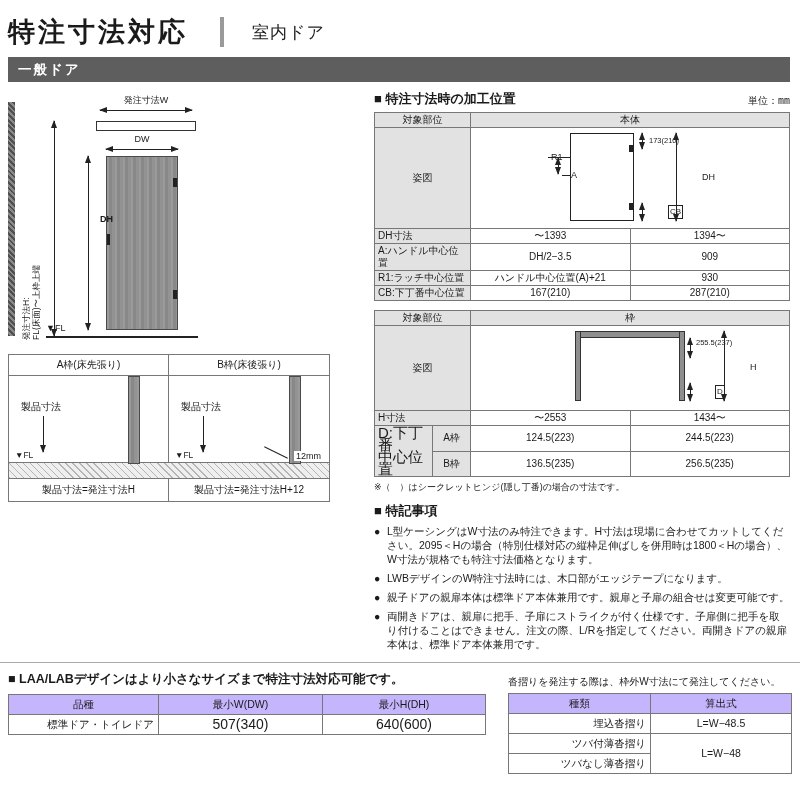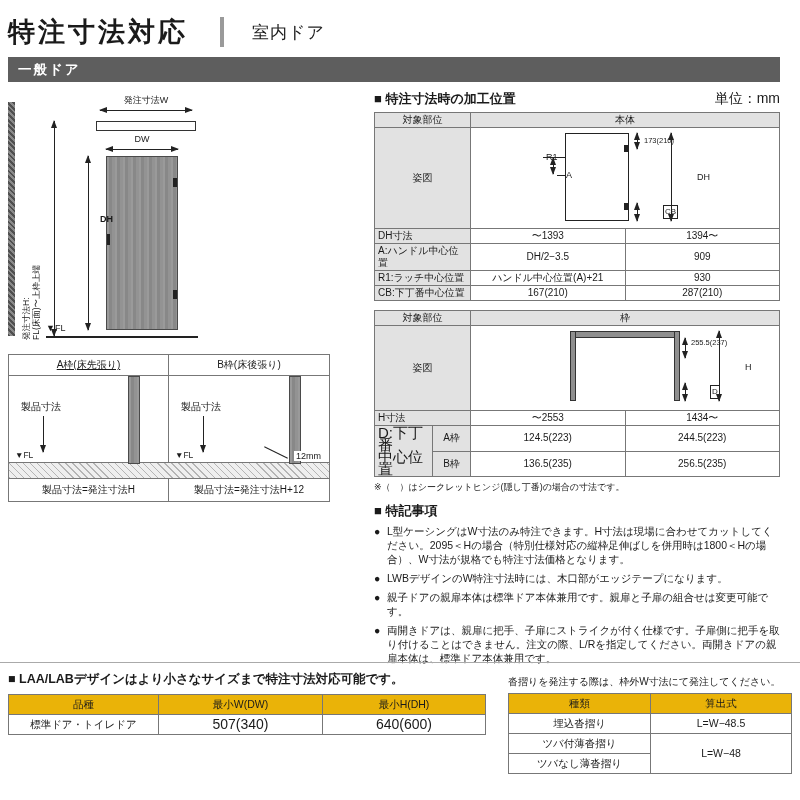--- a/index.html
+++ b/index.html
@@ -1,36 +1,36 @@
 <!DOCTYPE html>
 <html><head>
 <meta charset="utf-8">
 <style>
   html,body { margin:0; padding:0; }
   body {
     width:800px; height:800px; background:#ffffff; color:#1a1a1a;
     font-family:"Liberation Sans","DejaVu Sans",sans-serif;
     overflow:hidden; position:relative;
   }
-  .page { position:relative; width:800px; height:800px; padding:10px 20px 0 8px; box-sizing:border-box; }
+  .page { position:relative; width:800px; height:800px; padding:10px 10px 0 8px; box-sizing:border-box; }
 
   
   .top { display:flex; align-items:center; height:44px; }
   .top h1 { margin:0; font-size:27px; font-weight:bold; letter-spacing:3px; }
   .vdiv { width:4px; height:30px; background:#9a9a9a; margin:0 28px 0 32px; }
   .subtitle { font-size:17px; letter-spacing:1px; }
   .category-bar { margin-top:3px; background:#5e5e5e; color:#fff; height:25px; line-height:25px;
     padding-left:10px; font-size:13.5px; font-weight:bold; letter-spacing:2px; }
 
   
   .main { display:flex; margin-top:8px; }
   .col-left { width:352px; flex:none; }
   .col-right { flex:1; margin-left:14px; min-width:0; }
   .sec-h { font-size:13px; font-weight:bold; margin:0 0 4px 0; }
-  .unit { font-size:14px; }
+  .unit { font-size:10px;font-family:Liberation Mono, monospace; }
 
   
   .dimv { position:absolute; width:0; border-left:1px solid #222; }
   .dimv:before, .dimv:after { content:""; position:absolute; left:-4px;
     border-left:3.5px solid transparent; border-right:3.5px solid transparent; }
   .dimv:before { top:-1px; border-bottom:8px solid #222; }
   .dimv:after  { bottom:-1px; border-top:8px solid #222; }
   .dimh { position:absolute; height:0; border-top:1px solid #222; }
   .dimh:before, .dimh:after { content:""; position:absolute; top:-4px;
     border-top:3.5px solid transparent; border-bottom:3.5px solid transparent; }
@@ -55,21 +55,21 @@
   .of-door { position:absolute; left:98px; top:62px; width:72px; height:174px; box-sizing:border-box; }
   .of-handle { position:absolute; left:99px; top:140px; width:3px; height:11px; background:#222; }
   .of-hinge { position:absolute; left:165px; width:4px; height:9px; background:#222; }
   .of-floor { position:absolute; left:38px; top:242px; width:152px; height:2px; background:#222; }
   .of-fl { position:absolute; left:38px; top:229px; font-size:9px; }
 
   
   .fc { position:relative; width:320px; margin-top:8px; border:1px solid #777; }
   .fc-grid { display:flex; }
   .fc-col { width:50%; box-sizing:border-box; }
-  .fc-col.first { border-right:1px solid #777;text-decoration:underline; }
+  .fc-col.first { border-right:1px solid #777; }
   .fc-head { border-bottom:1px solid #777; text-align:center; font-size:10px; padding:3px 0; }
   .fc-body { position:relative; height:86px; }
   .fc-prod { position:absolute; left:12px; top:24px; font-size:10px; }
   .fc-strip { position:absolute; right:28px; top:0; width:10px; height:100%; }
   .fc-fl { position:absolute; left:6px; bottom:2px; font-size:8.5px; }
   .fc-floor { height:15px; border-top:1px solid #777; }
   .fc-formula { display:flex; border-top:1px solid #777; }
   .fc-formula > div { width:50%; box-sizing:border-box; text-align:center; font-size:10px; padding:4px 0; }
   .fc-formula > div.first { border-right:1px solid #777; }
   .mm12 { position:absolute; right:6px; bottom:40px; font-size:9px; background:#fff; padding:0 2px; z-index:2; }
@@ -105,23 +105,23 @@
 
   
   .bottom { position:absolute; left:0; right:0; top:662px; border-top:1px solid #aaa;
     padding:8px 8px 0 8px; display:flex; box-sizing:border-box; }
   .b-left { width:478px; flex:none; }
   .b-right { flex:1; margin-left:22px; min-width:0; }
   .b-h { font-size:12.5px; font-weight:bold; }
   .b-desc { font-size:10px; margin:4px 0 4px 0; }
   table.btable { border-collapse:collapse; width:100%; table-layout:fixed; border:1.5px solid #555; margin-top:6px; }
   .btable td { border:1px solid #777; font-size:10.5px; text-align:center; padding:3px 4px; line-height:13px; box-sizing:border-box; }
-  .btable td.hd { background:#eab308;margin-top:32px; }
+  .btable td.hd { background:#c4b5fd;margin-top:32px; }
   .btable td.big { font-size:14px; }
-  .btable td.lab { text-align:center; }
+  .btable td.lab { text-align:right; }
 </style>
 </head>
 <body>
 
 <div class="page">
 
   <header class="top">
     <h1>特注寸法対応</h1>
     <div class="vdiv"></div>
     <div class="subtitle">室内ドア</div>

